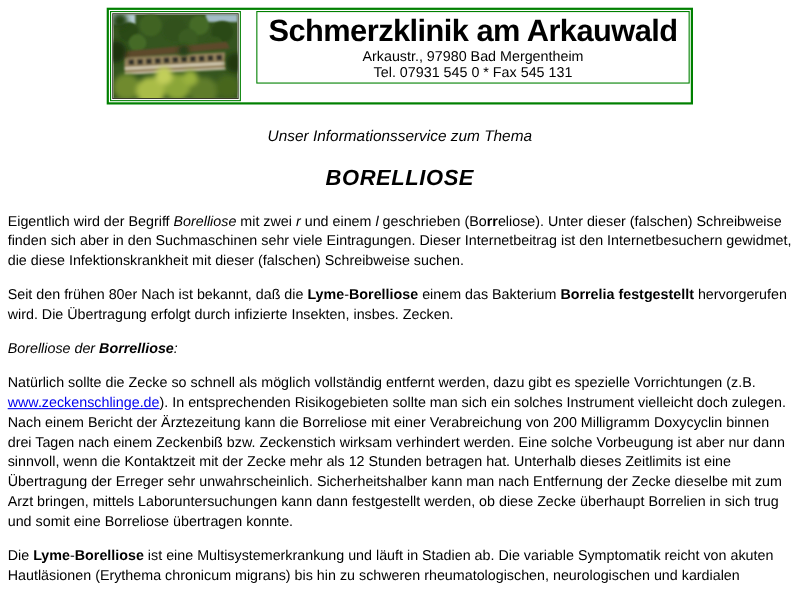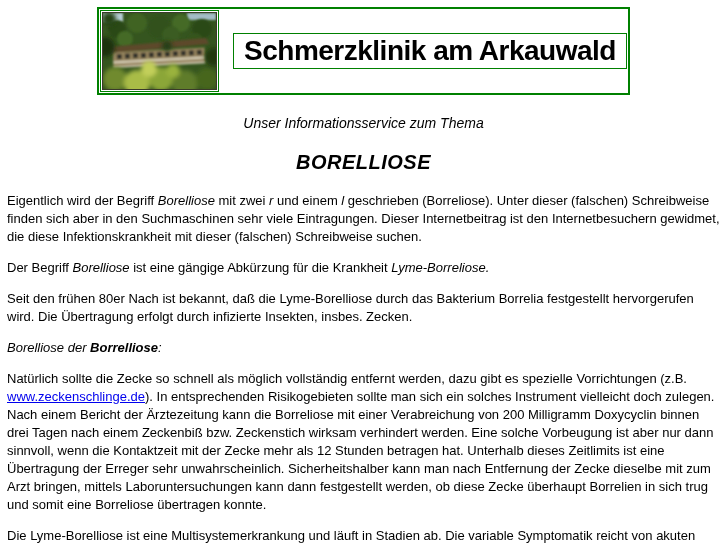--- a/index.html
+++ b/index.html
@@ -10,37 +10,37 @@
   html,body{margin:0;padding:0;}
   body{
     width:727px;height:545px;overflow:hidden;background:#ffffff;
     font-family:"Liberation Sans", sans-serif;color:var(--text);
   }
   
   .header-table{
     width:527px;margin:7px auto 0 auto;
     border:2px solid var(--green);
     padding:1px;
-    display:flex;gap:14px;align-items:center;background:#fff;
+    display:flex;gap:14px;align-items:flex-start;background:#fff;
   }
   .header-cell{border:1px solid var(--green);background:#fff;}
   .photo-cell{padding:1px;display:flex;align-items:center;justify-content:center;}
   .photo-frame{border:1px solid #3a3a2a;line-height:0;}
   .info-cell{flex:1;display:flex;flex-direction:column;justify-content:center;text-align:center;padding:2px 2px;}
   .clinic-title{font-size:28px;font-weight:bold;line-height:30px;letter-spacing:-0.5px;white-space:nowrap;}
   .clinic-line{font-size:13px;line-height:15px;}
   a.link{color:var(--link);text-decoration:underline;cursor:pointer;}
   
   .service-line{margin-top:20px;text-align:center;font-size:14px;font-style:italic;}
   .page-title{margin-top:20px;text-align:center;font-size:20px;font-weight:bold;font-style:italic;letter-spacing:0.5px;}
   
   .article{margin-top:18px;padding:0 7px;font-size:13px;line-height:18px;}
   .article p{margin:0 0 13px 0;}
   .seg-i{font-style:italic;}
-  .seg-b{font-weight:normal;}
+  .seg-b{font-weight:bold;}
   .seg-bi{font-weight:bold;font-style:italic;}
   p.subheading{font-style:italic;}
 </style>
 </head>
 <body>
 
 <div class="header-table">
   <div class="header-cell photo-cell">
     <div class="photo-frame">
       <svg width="113" height="76" viewBox="0 0 113 76">
@@ -100,26 +100,27 @@
           <circle cx="2" cy="34" r="10" fill="#1c3310"></circle>
           <circle cx="6" cy="6" r="7" fill="#274415"></circle>
           <circle cx="111" cy="44" r="9" fill="#20390f"></circle>
           <circle cx="64" cy="33" r="5" fill="#243f12"></circle>
         </g>
       </svg>
     </div>
   </div>
   <div class="header-cell info-cell">
     <div class="clinic-title">Schmerzklinik am Arkauwald</div>
+    <div class="clinic-line">Arkaustr., 97980 Bad Mergentheim</div>
+    <div class="clinic-line">Tel. 07931 545 0 * Fax 545 131</div>
   </div>
 </div>
 
 <div class="service-line">Unser Informationsservice zum Thema</div>
 <div class="page-title">BORELLIOSE</div>
 
 <div class="article" id="article">
     <p><span class="seg-n">Eigentlich wird der Begriff </span><span class="seg-i">Borelliose</span><span class="seg-n"> mit zwei </span><span class="seg-i">r</span><span class="seg-n"> und einem </span><span class="seg-i">l</span><span class="seg-n"> geschrieben (Bo</span><span class="seg-b">rr</span><span class="seg-n">eliose). Unter dieser (falschen) Schreibweise finden sich aber in den Suchmaschinen sehr viele Eintragungen. Dieser Internetbeitrag ist den Internetbesuchern gewidmet, die diese Infektionskrankheit mit dieser (falschen) Schreibweise suchen.</span></p>
-    <p><span class="seg-n">Der Begriff </span><span class="seg-i">Borelliose</span><span class="seg-n"> ist eine gängige Abkürzung für die Krankheit </span><span class="seg-i">Lyme-Borreliose.</span></p>
-    <p><span class="seg-n">Seit den frühen 80er Nach ist bekannt, daß die </span><span class="seg-b">Lyme</span><span class="seg-n">-</span><span class="seg-b">Borelliose</span><span class="seg-n"> durch das Bakterium </span><span class="seg-b">Borrelia festgestellt</span><span class="seg-n"> hervorgerufen wird. Die Übertragung erfolgt durch infizierte Insekten, insbes. Zecken.</span></p>
+    <p><span class="seg-n">Seit den frühen 80er Nach ist bekannt, daß die </span><span class="seg-b">Lyme</span><span class="seg-n">-</span><span class="seg-b">Borelliose</span><span class="seg-n"> einem das Bakterium </span><span class="seg-b">Borrelia festgestellt</span><span class="seg-n"> hervorgerufen wird. Die Übertragung erfolgt durch infizierte Insekten, insbes. Zecken.</span></p>
     <p class="subheading"><span class="seg-i">Borelliose der </span><span class="seg-bi">Borrelliose</span><span class="seg-i">:</span></p>
     <p><span class="seg-n">Natürlich sollte die Zecke so schnell als möglich vollständig entfernt werden, dazu gibt es spezielle Vorrichtungen (z.B. </span><a href="#" class="link">www.zeckenschlinge.de</a><span class="seg-n">). In entsprechenden Risikogebieten sollte man sich ein solches Instrument vielleicht doch zulegen. Nach einem Bericht der Ärztezeitung kann die Borreliose mit einer Verabreichung von 200 Milligramm Doxycyclin binnen drei Tagen nach einem Zeckenbiß bzw. Zeckenstich wirksam verhindert werden. Eine solche Vorbeugung ist aber nur dann sinnvoll, wenn die Kontaktzeit mit der Zecke mehr als 12 Stunden betragen hat. Unterhalb dieses Zeitlimits ist eine Übertragung der Erreger sehr unwahrscheinlich. Sicherheitshalber kann man nach Entfernung der Zecke dieselbe mit zum Arzt bringen, mittels Laboruntersuchungen kann dann festgestellt werden, ob diese Zecke überhaupt Borrelien in sich trug und somit eine Borreliose übertragen konnte.</span></p>
     <p><span class="seg-n">Die </span><span class="seg-b">Lyme</span><span class="seg-n">-</span><span class="seg-b">Borelliose</span><span class="seg-n"> ist eine Multisystemerkrankung und läuft in Stadien ab. Die variable Symptomatik reicht von akuten Hautläsionen (Erythema chronicum migrans) bis hin zu schweren rheumatologischen, neurologischen und kardialen </span></p>
   </div>
 
 </body></html>

